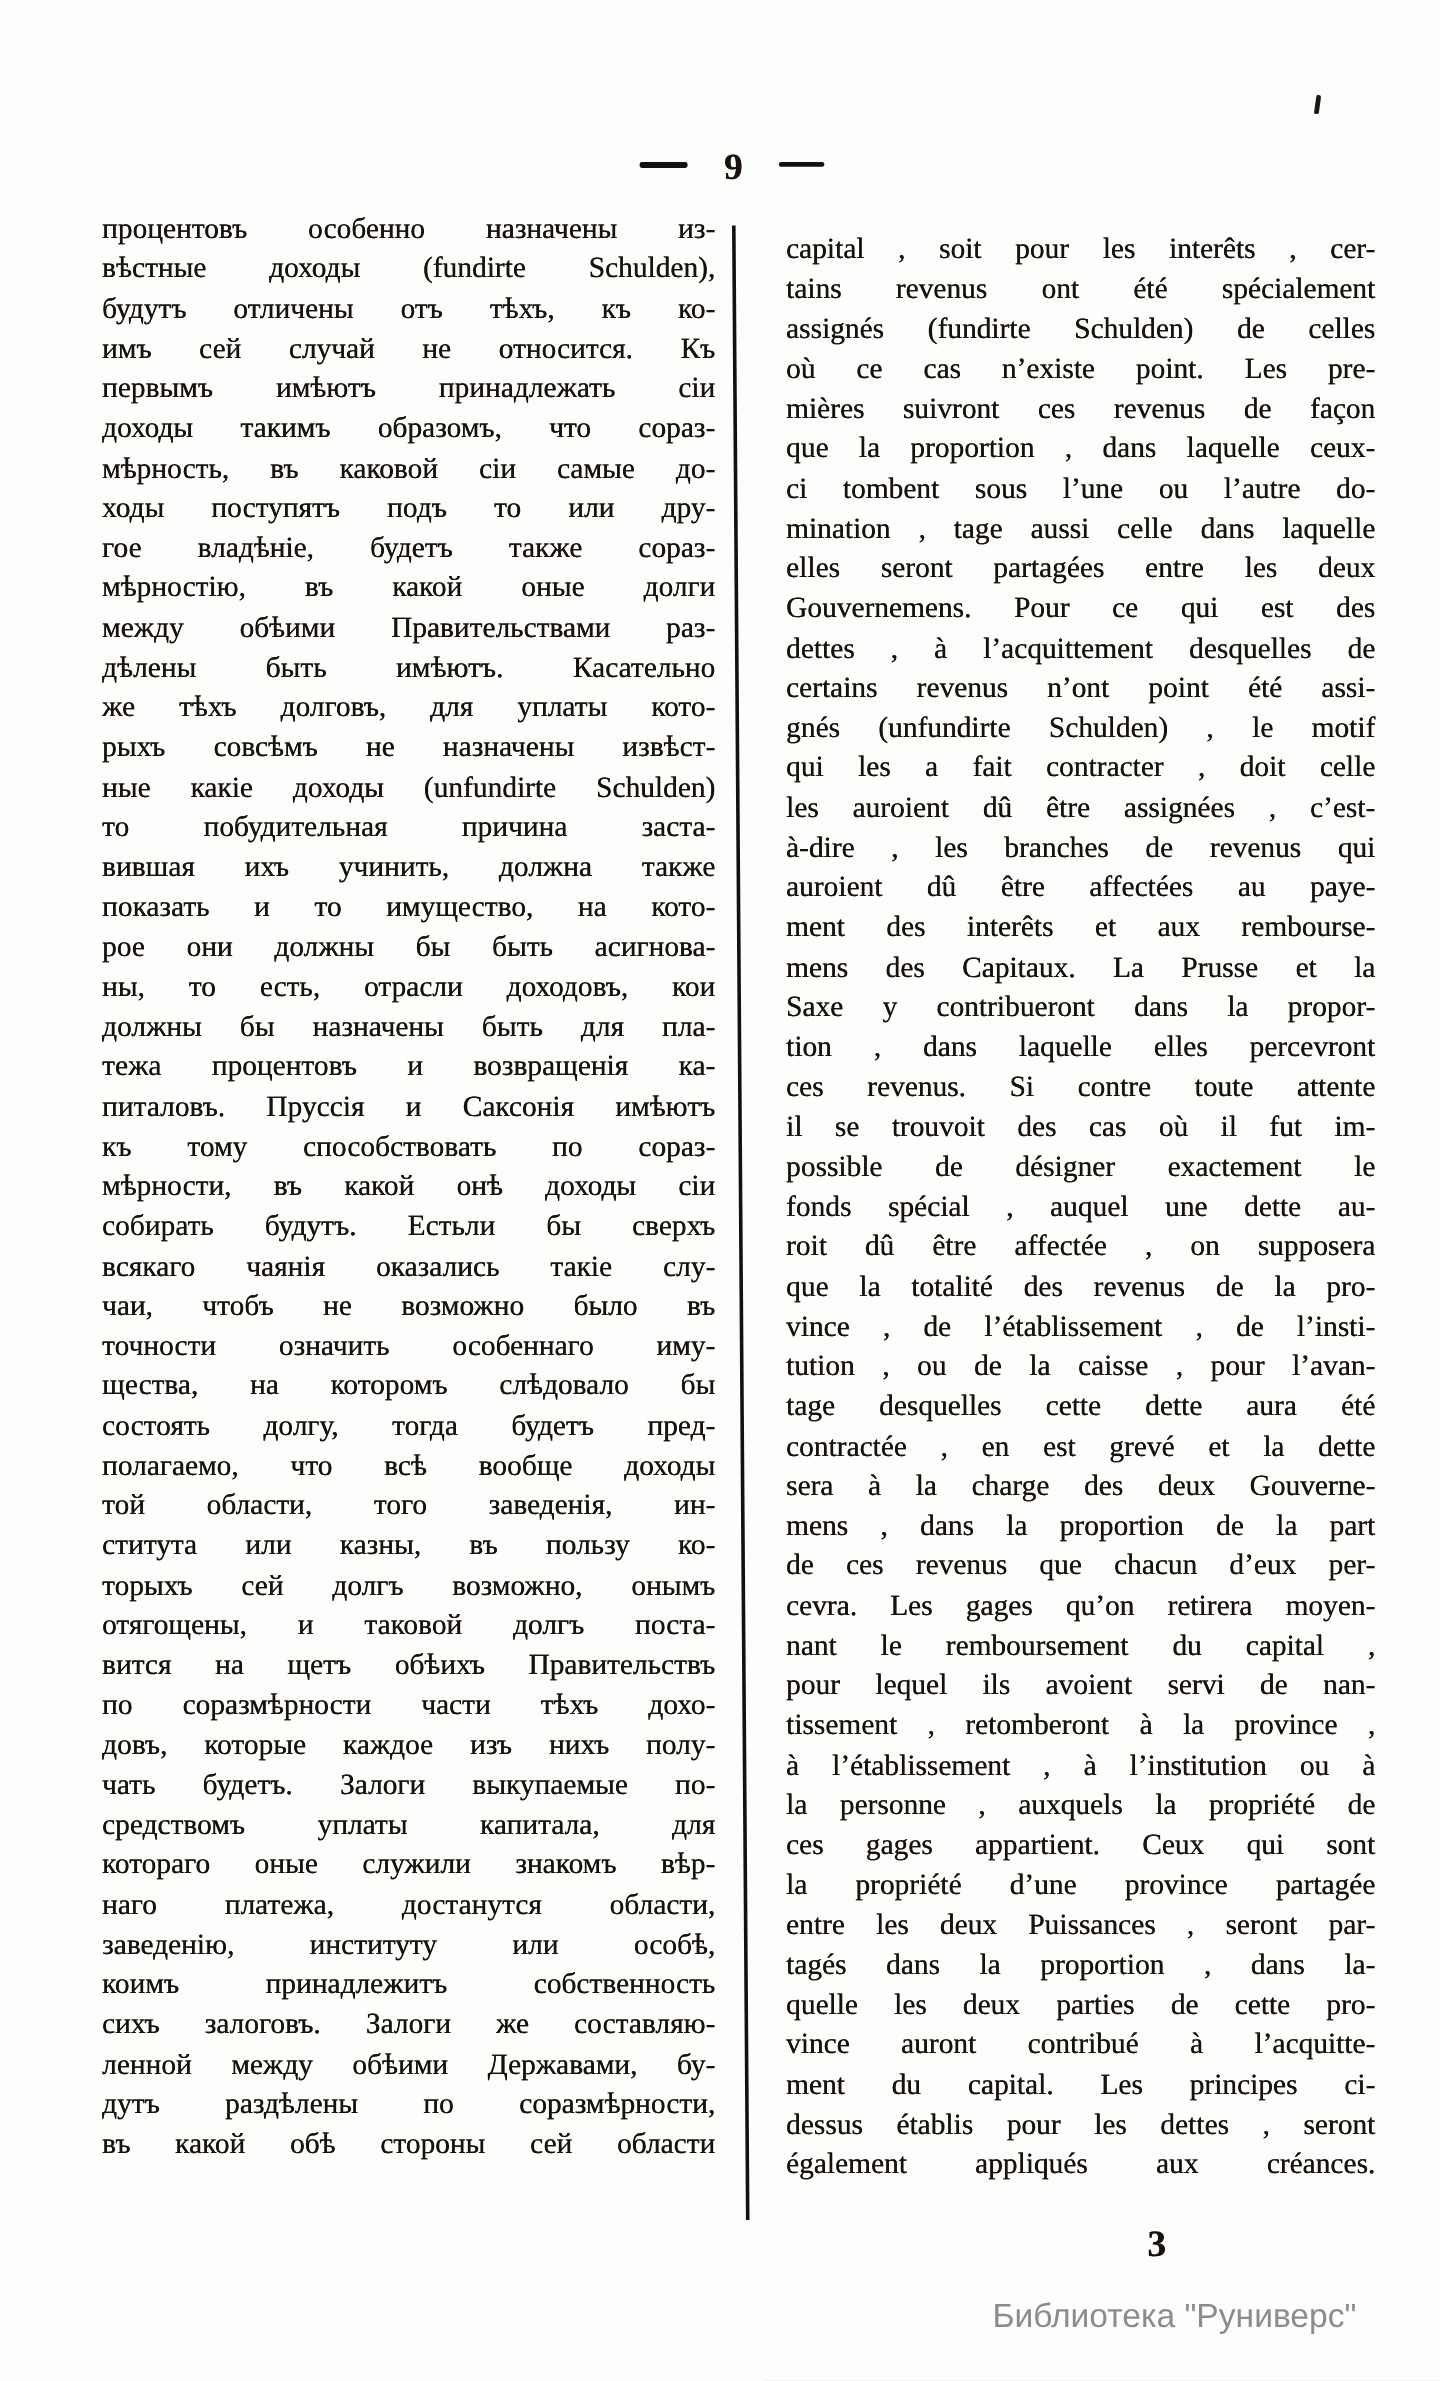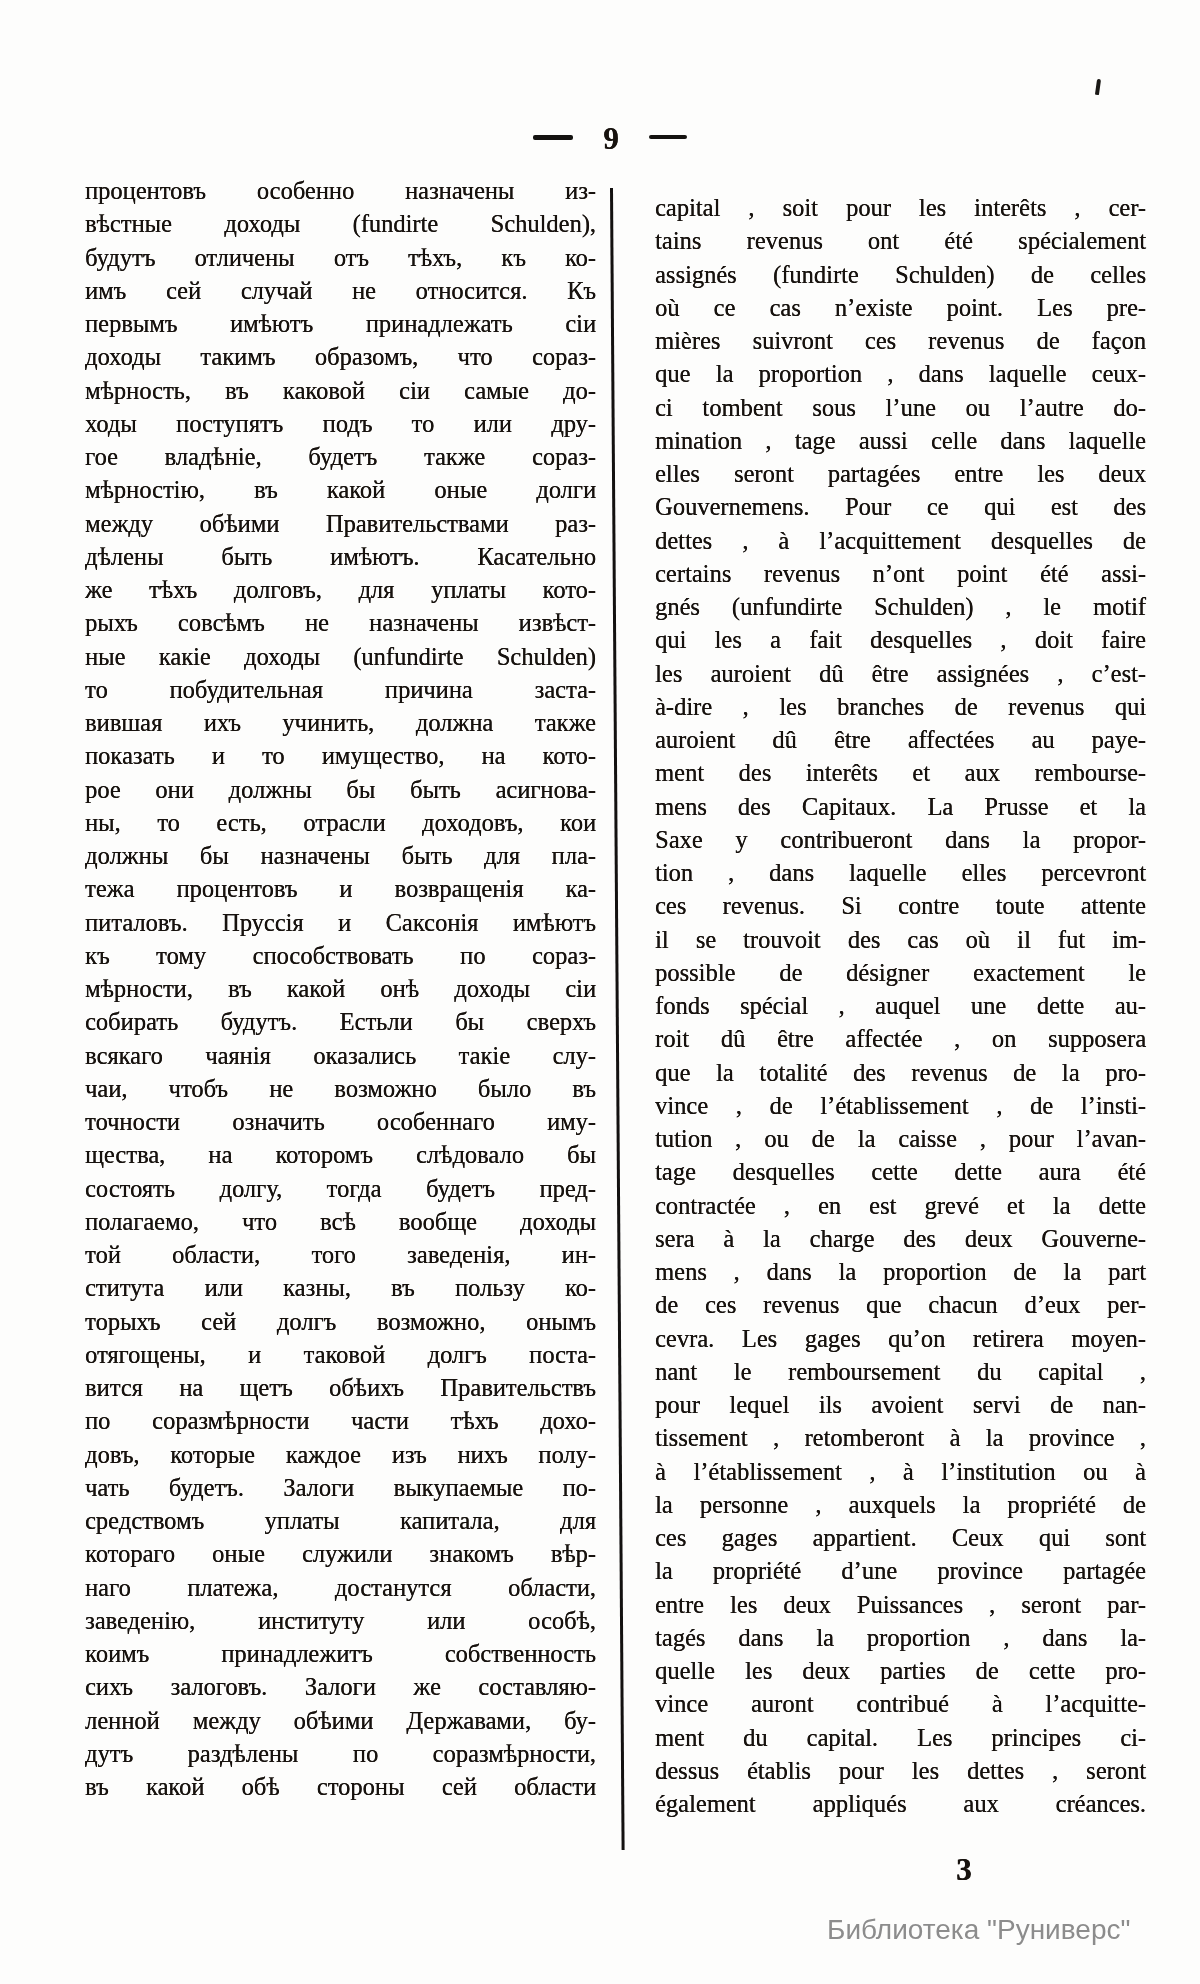--- a/index.html
+++ b/index.html
@@ -141,21 +141,21 @@
       <div class="text-line">où  ce  cas  n’existe  point.   Les pre-</div>
       <div class="text-line">mières  suivront  ces  revenus de façon</div>
       <div class="text-line">que la  proportion ,  dans laquelle ceux-</div>
       <div class="text-line">ci  tombent  sous  l’une  ou  l’autre  do-</div>
       <div class="text-line">mination ,  tage  aussi celle dans laquelle</div>
       <div class="text-line">elles  seront  partagées  entre  les  deux</div>
       <div class="text-line">Gouvernemens.   Pour  ce  qui  est  des</div>
       <div class="text-line">dettes ,  à  l’acquittement  desquelles de</div>
       <div class="text-line">certains  revenus  n’ont  point  été  assi-</div>
       <div class="text-line">gnés  (unfundirte  Schulden) ,  le  motif</div>
-      <div class="text-line">qui  les  a  fait  desquelles ,   doit  faire</div>
+      <div class="text-line">qui  les  a  fait  contracter ,   doit  celle</div>
       <div class="text-line">les  auroient  dû  être  assignées ,  c’est-</div>
       <div class="text-line">à-dire ,  les  branches  de  revenus  qui</div>
       <div class="text-line">auroient  dû  être  affectées  au  paye-</div>
       <div class="text-line">ment  des  interêts  et  aux  rembourse-</div>
       <div class="text-line">mens  des  Capitaux.   La  Prusse  et  la</div>
       <div class="text-line">Saxe  y  contribueront  dans  la  propor-</div>
       <div class="text-line">tion ,   dans  laquelle  elles  percevront</div>
       <div class="text-line">ces revenus.   Si  contre  toute  attente</div>
       <div class="text-line">il  se  trouvoit  des  cas  où  il  fut  im-</div>
       <div class="text-line">possible  de  désigner  exactement   le</div>

